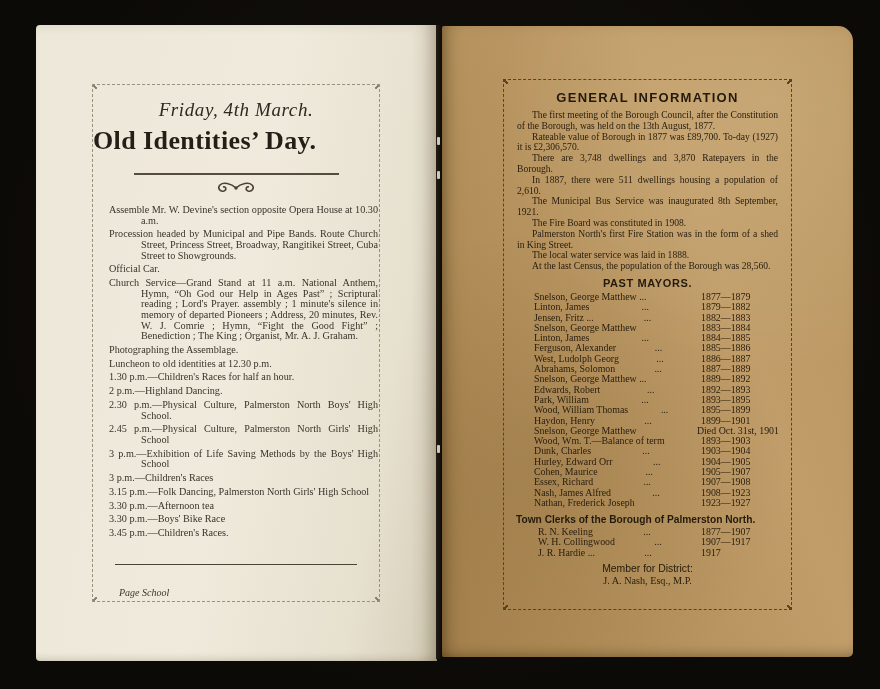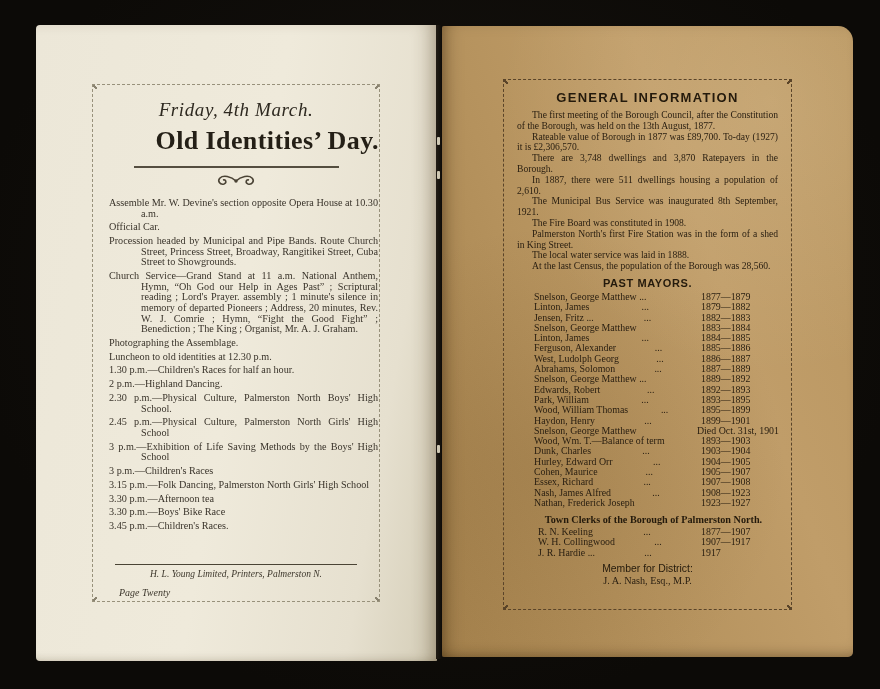--- a/index.html
+++ b/index.html
@@ -17,21 +17,21 @@
     background:linear-gradient(100deg,#ece7d8 0%,#efeadb 50%,#e6e0cf 82%,#d4cdb7 100%);
     border-radius:4px 1px 1px 4px;
     box-shadow:inset -16px 0 20px -12px rgba(70,52,22,.45), inset 0 -6px 10px -8px rgba(70,52,22,.3);
   }
   .frame-left{
     position:absolute;left:56px;top:59px;width:286px;height:516px;
     border:1px dashed #98917b;overflow:hidden;
   }
   .date-heading{margin-top:14px;text-align:center;font-style:italic;
     font-size:19px;letter-spacing:.6px;color:#2e2920;}
-  .page-title{margin:5px 0 10px;text-align:right;font-weight:bold;
+  .page-title{margin:5px 0 17px;text-align:left;font-weight:bold;
     font-size:26px;letter-spacing:.4px;color:#241f16;}
   .title-rule{width:205px;height:2px;background:rgba(58,50,36,.85);margin:6px auto 5px;}
   .fleuron{text-align:center;height:16px;line-height:0;}
   .program{margin:9px 1px 0 16px;color:#39332a;font-size:10.2px;
     line-height:10.6px;text-align:justify;}
   .prog-item{margin:0 0 3.2px;padding-left:32px;text-indent:-32px;}
   .printer-rule{position:absolute;left:22px;right:22px;bottom:36px;height:1px;background:#4a4435;}
   .printer-credit{position:absolute;left:0;right:0;bottom:22px;text-align:center;
     font-style:italic;font-size:9.5px;color:#3d372c;}
   .page-number{position:absolute;left:26px;bottom:3px;font-style:italic;
@@ -64,22 +64,22 @@
   .info-para{margin:0;text-indent:15px;}
   .mayors-heading{margin:5px 0 3px;text-align:center;
     font-family:"Liberation Sans",sans-serif;font-weight:bold;
     font-size:11px;letter-spacing:.6px;color:#241a0c;}
   .rows{margin:0 12px 0 30px;font-size:9.9px;line-height:10.3px;}
   .row{display:flex;}
   .c-name{flex:0 0 auto;white-space:nowrap;}
   .c-mid{flex:1 1 auto;text-align:center;min-width:4px;}
   .c-years{flex:0 0 auto;min-width:78px;text-align:left;white-space:nowrap;}
   .clerks-heading{margin:6px 0 2px 12px;
-    font-family:Liberation Serif, serif;font-weight:bold;
-    font-size:10.2px;color:#241a0c;text-align:center;}
+    font-family:Liberation Sans, sans-serif;font-weight:bold;
+    font-size:10.2px;color:#241a0c;}
   .clerks{margin-left:34px;}
   .member-heading{margin:5px 0 1px;text-align:center;
     font-family:"Liberation Sans",sans-serif;font-weight:normal;
     font-size:10.4px;color:#241a0c;}
   .member-name{text-align:center;font-size:10.2px;color:#2b2012;}
 
   
   .corner{position:absolute;width:8px;height:8px;
     background:
       linear-gradient(45deg,transparent 43%,var(--oc) 43% 57%,transparent 57%),
@@ -109,23 +109,23 @@
           <path d="M23,8 C18,3 10,2 7,5 C4,8 7,12 11,11 C14,10 13,6 10,7" fill="none" stroke="#4a4335" stroke-width="1.6"></path>
           <path d="M23,8 C28,3 36,2 39,5 C42,8 39,12 35,11 C32,10 33,6 36,7" fill="none" stroke="#4a4335" stroke-width="1.6"></path>
           <circle cx="23" cy="8" r="1.7" fill="#4a4335"></circle>
         </svg>
       </div>
 
       <div class="program">
 
           <p class="prog-item">Assemble Mr. W. Devine's section opposite Opera House at 10.30 a.m.</p>
 
+          <p class="prog-item">Procession headed by Municipal and Pipe Bands.  Route Church Street, Princess Street, Broadway, Rangitikei Street, Cuba Street to Showgrounds.</p>
+
           <p class="prog-item">Official Car.</p>
-
-          <p class="prog-item">Procession headed by Municipal and Pipe Bands.  Route Church Street, Princess Street, Broadway, Rangitikei Street, Cuba Street to Showgrounds.</p>
 
           <p class="prog-item">Church Service—Grand Stand at 11 a.m. National Anthem, Hymn, “Oh God our Help in Ages Past” ; Scriptural reading ; Lord's Prayer. assembly ; 1 minute's silence in memory of departed Pioneers ; Address, 20 minutes, Rev. W. J. Comrie ; Hymn, “Fight the Good Fight” ; Benediction ; The King ; Organist, Mr. A. J. Graham.</p>
 
           <p class="prog-item">Photographing the Assemblage.</p>
 
           <p class="prog-item">Luncheon to old identities at 12.30 p.m.</p>
 
           <p class="prog-item">1.30 p.m.—Children's Races for half an hour.</p>
 
           <p class="prog-item">2 p.m.—Highland Dancing.</p>
@@ -141,22 +141,21 @@
           <p class="prog-item">3.15 p.m.—Folk Dancing, Palmerston North Girls' High School</p>
 
           <p class="prog-item">3.30 p.m.—Afternoon tea</p>
 
           <p class="prog-item">3.30 p.m.—Boys' Bike Race</p>
 
           <p class="prog-item">3.45 p.m.—Children's Races.</p>
         </div>
 
       <div class="printer-rule"></div>
-      <div class="printer-credit">H. L. Young Limited, Printers, Palmerston N.</div>
-      <div class="page-number">Page Twenty</div>
+      <div class="page-number">Page School</div>
     </div>
   </section>
 
   <div class="gutter">
     <span class="stitch s1"></span>
     <span class="stitch s2"></span>
     <span class="stitch s3"></span>
   </div>
 
   <section class="page-right">

